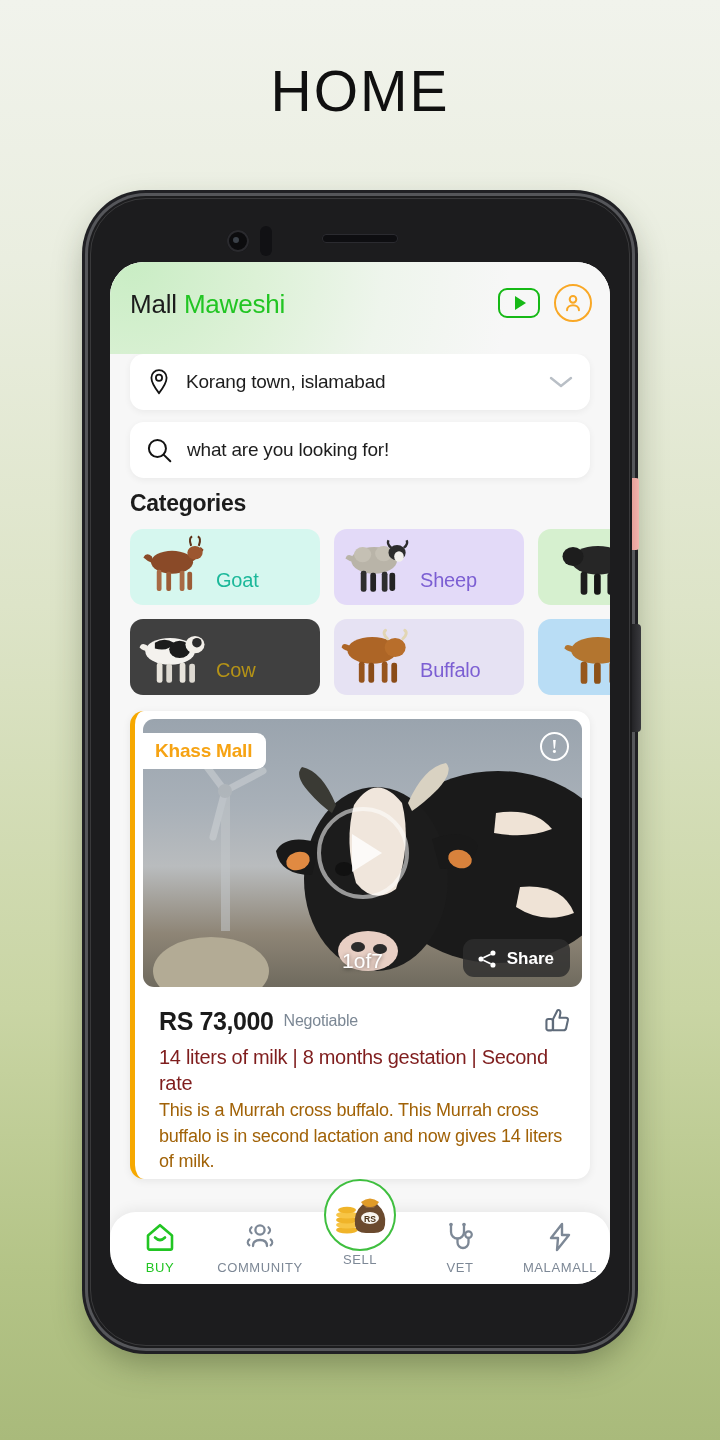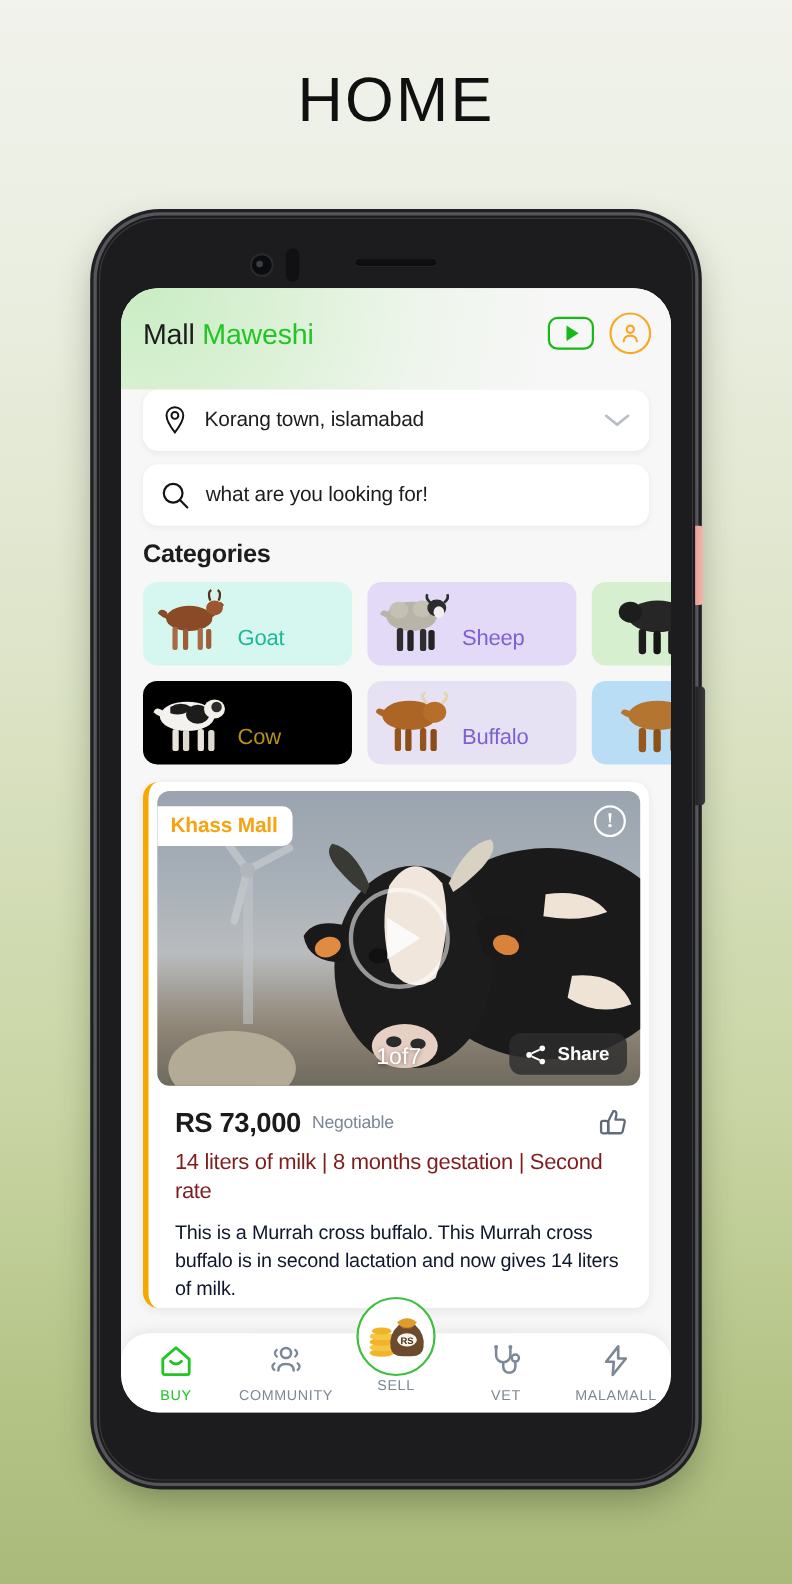--- a/index.html
+++ b/index.html
@@ -148,21 +148,21 @@
     position:absolute; right:12px; bottom:10px; background:rgba(45,45,45,.82);
     border-radius:11px; padding:9px 16px 7px 13px; display:flex; align-items:center; gap:9px;
     color:#fff; font-size:17px; font-weight:600;
   }
   .pinfo{ padding:10px 16px 4px 24px; }
   .price-row{ display:flex; align-items:center; }
   .price{ font-size:25px; font-weight:700; color:#1b1b1b; letter-spacing:-.4px; }
   .nego{ font-size:16px; color:#7b8794; margin-left:10px; letter-spacing:-.2px;}
   .like{ margin-left:auto; }
   .ptitle{ font-size:20px; color:#7f1d1d; line-height:1.3; margin-top:7px; letter-spacing:-.3px;}
-  .pdesc{ font-size:18px; color:#0f172a; line-height:1.42; margin-top:12px; letter-spacing:-.2px;}
+  .pdesc{ font-size:18px; color:#a16207; line-height:1.42; margin-top:2px; letter-spacing:-.2px;}
 
   
   .navbar{
     position:absolute; left:0; bottom:0; width:100%; height:72px;
     background:#fff; border-radius:26px 26px 34px 34px;
     display:flex; align-items:flex-start; justify-content:space-around;
     padding-top:9px;
     box-shadow:0 -2px 14px rgba(0,0,0,.07);
   }
   .nav-item{ width:90px; text-align:center; position:relative; }
@@ -276,21 +276,21 @@
             <ellipse cx="22" cy="24" rx="11" ry="10" fill="#1d1d1d"></ellipse>
             <rect x="30" y="40" width="7" height="24" rx="3" fill="#1d1d1d"></rect>
             <rect x="44" y="42" width="7" height="22" rx="3" fill="#161616"></rect>
             <rect x="58" y="41" width="7" height="23" rx="3" fill="#1d1d1d"></rect>
             <rect x="70" y="42" width="7" height="22" rx="3" fill="#161616"></rect>
           </svg>
         </div>
 
       </div>
 
-      <div class="cat-card" style="background:#000000">
+      <div class="cat-card" style="background:#404040">
         <div class="animal">
           <svg viewBox="0 0 90 70" width="86" height="70">
             <ellipse cx="42" cy="29" rx="26" ry="14" fill="#f4f2ee"></ellipse>
             <path d="M26 20 q10-6 20 0 q-6 10-20 6z" fill="#1c1c1c"></path>
             <ellipse cx="52" cy="27" rx="11" ry="9" fill="#1c1c1c"></ellipse>
             <ellipse cx="68" cy="22" rx="10" ry="9" fill="#f2efe9"></ellipse>
             <ellipse cx="70" cy="20" rx="5" ry="5" fill="#2b2b2b"></ellipse>
             <rect x="28" y="41" width="6" height="21" rx="2.5" fill="#e8e4dc"></rect>
             <rect x="38" y="42" width="6" height="20" rx="2.5" fill="#ddd9d1"></rect>
             <rect x="52" y="41" width="6" height="21" rx="2.5" fill="#e8e4dc"></rect>

